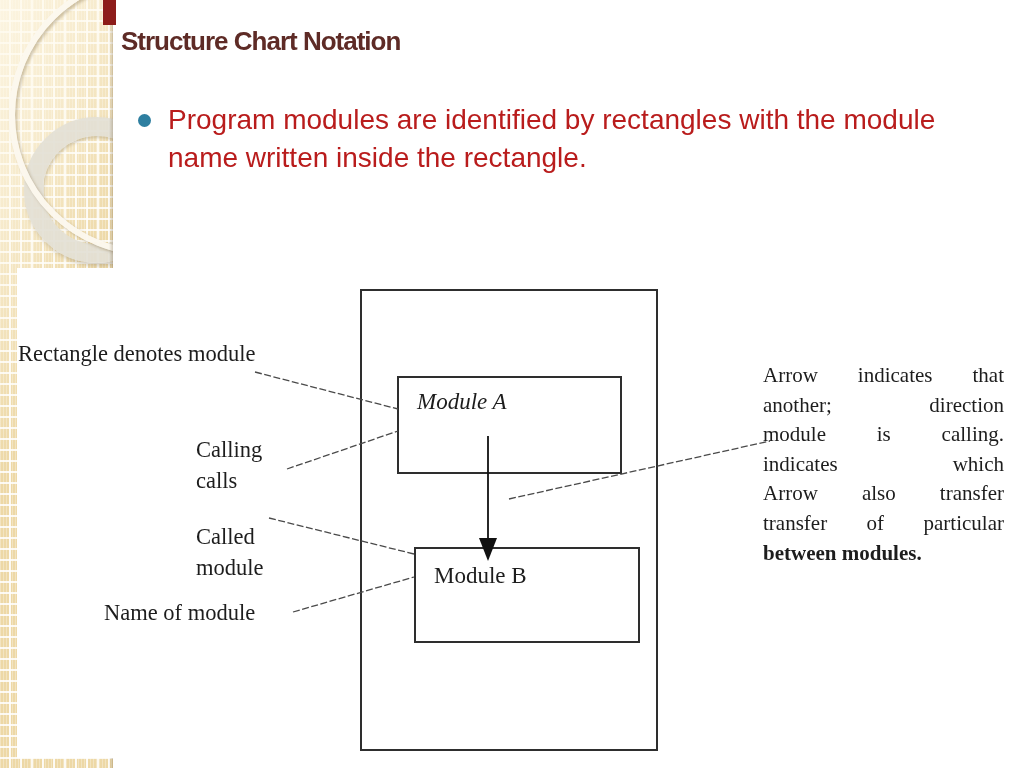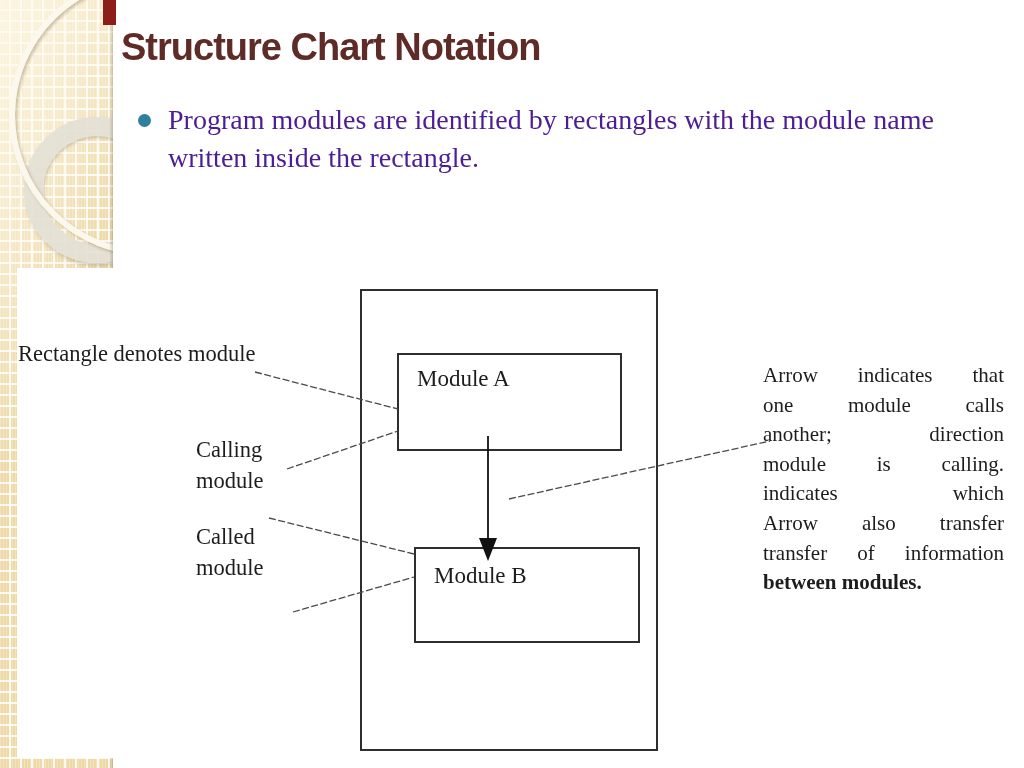--- a/index.html
+++ b/index.html
@@ -28,32 +28,32 @@
   }
   .ring-thin{
     position:absolute;left:9px;top:-26px;width:270px;height:270px;border-radius:50%;
     border:6px solid rgba(252,248,238,.95);
     box-shadow:2px 2px 3px rgba(140,120,80,.45), inset 2px 2px 3px rgba(140,120,80,.4);
   }
   .red-bar{position:absolute;left:103px;top:0;width:13px;height:25px;background:#8d1d1a;z-index:6;}
   
   .title{
     position:absolute;left:121px;top:26px;z-index:6;
-    font-size:38px;font-weight:bold;letter-spacing:-1px;color:#5e2b26;
+    font-size:26px;font-weight:bold;letter-spacing:-1px;color:#5e2b26;
   }
   .bullets{position:absolute;left:138px;top:101px;width:830px;z-index:6;}
   .bullet{display:flex;align-items:flex-start;margin-bottom:9px;}
   .dot{flex:0 0 13px;width:13px;height:13px;border-radius:50%;background:#2e7fa0;margin:13px 17px 0 0;}
-  .btext{font-size:28px;line-height:38px;color:#4c1d95;max-width:770px;font-family:Liberation Serif, serif;}
+  .btext{font-size:28px;line-height:38px;color:#b91c1c;max-width:770px;}
   
   .backdrop{position:absolute;left:17px;top:268px;width:1007px;height:490px;background:#ffffff;z-index:2;}
   .dg{position:absolute;z-index:3;font-family:"Liberation Serif",serif;color:#1d1d1d;}
   .box{border:2px solid #2e2e2e;background:transparent;}
   .outer-box{left:360px;top:289px;width:294px;height:458px;}
-  .modA{left:397px;top:353px;width:221px;height:94px;}
+  .modA{left:397px;top:376px;width:221px;height:94px;font-style:italic;}
   .modB{left:414px;top:547px;width:222px;height:92px;}
   .modlabel{position:absolute;left:18px;top:11px;font-size:23px;color:#1d1d1d;}
   .modB .modlabel{top:14px;}
   .lab{font-size:22.5px;white-space:pre-line;}
   .lab-rect{left:18px;top:341px;}
   .lab-calling{left:196px;top:434px;line-height:31px;}
   .lab-called{left:196px;top:497px;line-height:31px;margin-top:24px;}
   .lab-name{left:104px;top:600px;}
   .note{left:763px;top:361px;width:241px;font-size:21px;line-height:29.6px;}
   .note .jl{text-align:justify;text-align-last:justify;}
@@ -85,32 +85,32 @@
   <div class="dg box outer-box"></div>
   <div class="dg box modA">
     <div class="modlabel">Module A</div>
   </div>
   <div class="dg box modB">
     <div class="modlabel">Module B</div>
   </div>
 
   <div class="dg lab lab-rect">Rectangle denotes module</div>
   <div class="dg lab lab-calling">Calling
-module</div>
+calls</div>
   <div class="dg lab lab-called">Called
 module</div>
+  <div class="dg lab lab-name">Name of module</div>
 
   <div class="dg note">
     <div class="jl">Arrow indicates that</div>
-    <div class="jl">one module calls</div>
     <div class="jl">another; direction</div>
     <div class="jl">module is calling.</div>
     <div class="jl">indicates which</div>
     <div class="jl">Arrow also transfer</div>
-    <div class="jl">transfer of information</div>
+    <div class="jl">transfer of particular</div>
     <div class="jl last">between modules.</div>
   </div>
 
   <svg class="lines-svg" width="1024" height="768" viewBox="0 0 1024 768">
     <line x1="255" y1="372" x2="398" y2="409" stroke="#4a4a4a" stroke-width="1.3" stroke-dasharray="7 2.5"></line>
     <line x1="287" y1="469" x2="398" y2="431" stroke="#4a4a4a" stroke-width="1.3" stroke-dasharray="7 2.5"></line>
     <line x1="269" y1="518" x2="414" y2="554" stroke="#4a4a4a" stroke-width="1.3" stroke-dasharray="7 2.5"></line>
     <line x1="293" y1="612" x2="414" y2="577" stroke="#4a4a4a" stroke-width="1.3" stroke-dasharray="7 2.5"></line>
     <line x1="509" y1="499" x2="770" y2="441" stroke="#4a4a4a" stroke-width="1.3" stroke-dasharray="7 2.5"></line>
     <line x1="488" y1="436" x2="488" y2="541" stroke="#111111" stroke-width="1.8"></line>

